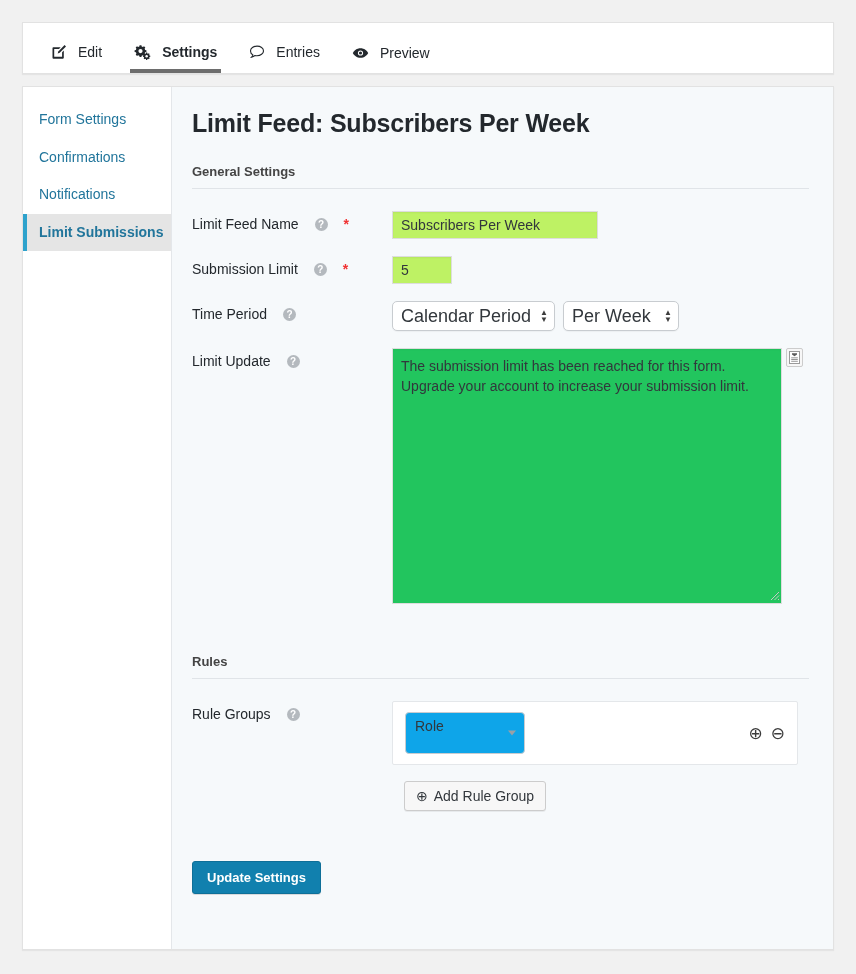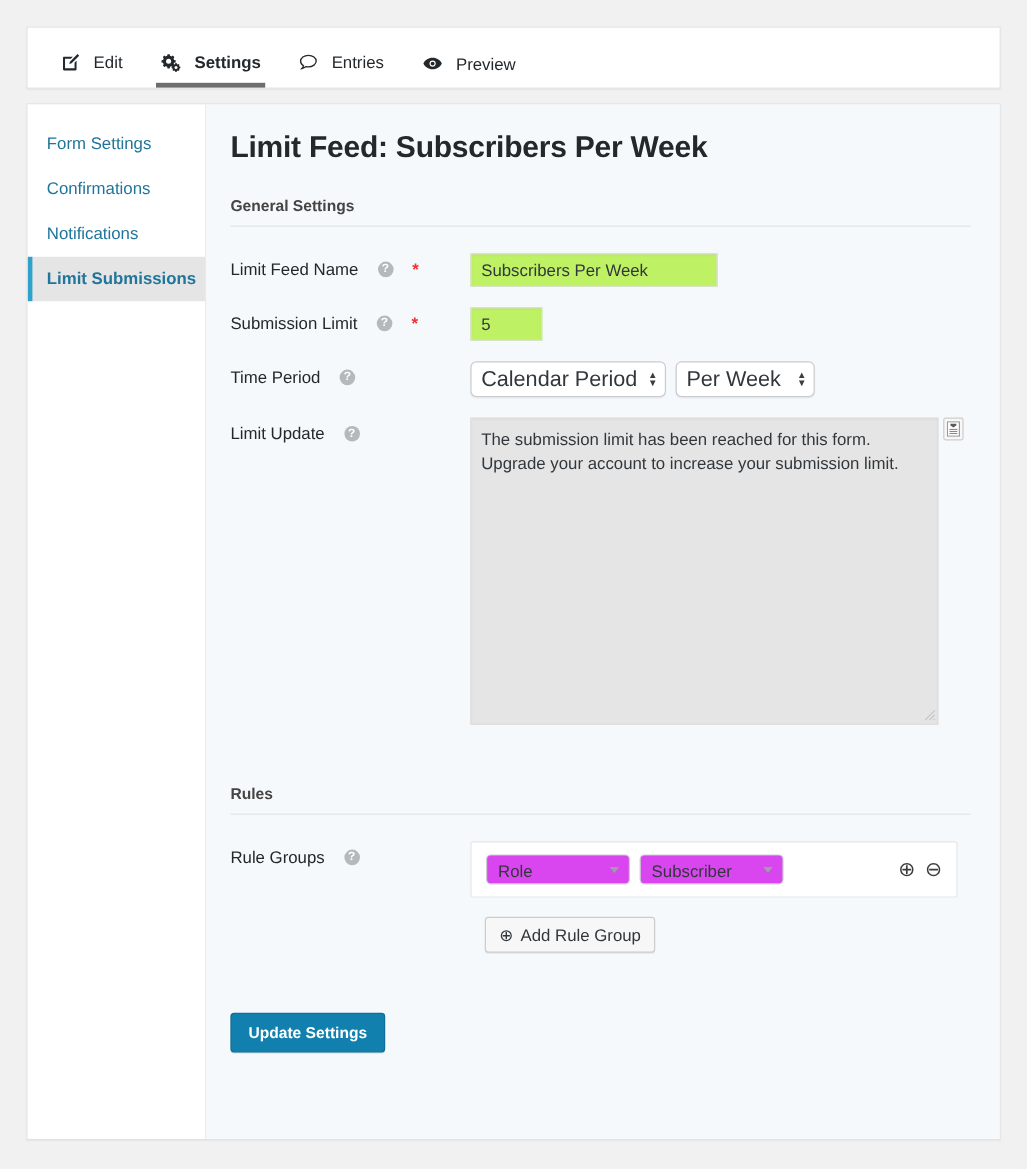--- a/index.html
+++ b/index.html
@@ -196,21 +196,21 @@
   
   .textarea-wrap { position: relative; display: flex; align-items: flex-start; }
   textarea.msg {
     width: 390px;
     height: 256px;
     font-family: "Liberation Sans", sans-serif;
     font-size: 14px;
     color: #32373c;
     line-height: 1.45;
     border: 1px solid #ddd;
-    background: #e5e5e5;
+    background: #22c55e;
     padding: 7px 8px;
     box-sizing: border-box;
     resize: none;
     outline: none;
     box-shadow: inset 0 1px 2px rgba(0,0,0,0.04);
   }
   textarea.msg::-webkit-resizer { display: none; }
   .resize-grip {
     position: absolute;
     right: 2px; bottom: 3px;
@@ -242,24 +242,24 @@
     display: flex;
     align-items: center;
     width: 406px;
     box-sizing: border-box;
   }
   .rule-select-wrap { position: relative; display: inline-block; margin-right: 8px; }
   select.rule-select {
     font-family: "Liberation Sans", sans-serif;
     font-size: 14px;
     color: #32373c;
-    background: #d946ef;
+    background: #0ea5e9;
     border: 1px solid #c8ccd0;
     border-radius: 4px;
-    padding: 5px 26px 2px 9px;
+    padding: 5px 26px 19px 9px;
     -webkit-appearance: none;
     appearance: none;
     outline: none;
     cursor: pointer;
     box-sizing: border-box;
   }
   #rule-field-select { width: 120px; }
   #rule-value-select { width: 120px; }
   .rule-select-wrap .caret {
     position: absolute;
@@ -445,24 +445,20 @@
       <div class="row-label">
         <span>Rule Groups</span>
         <span class="help-icon">?</span>
       </div>
       <div style="flex:1;">
         <div class="rule-group">
           <span class="rule-select-wrap">
             <select id="rule-field-select" class="rule-select"><option value="Role">Role</option><option value="User">User</option><option value="IP Address">IP Address</option></select>
             <span class="caret"></span>
           </span>
-          <span class="rule-select-wrap">
-            <select id="rule-value-select" class="rule-select"><option value="Subscriber">Subscriber</option><option value="Contributor">Contributor</option><option value="Author">Author</option><option value="Editor">Editor</option><option value="Administrator">Administrator</option></select>
-            <span class="caret"></span>
-          </span>
           <span class="rule-actions">
             <span>⊕</span>
             <span>⊖</span>
           </span>
         </div>
 
         <div class="add-rule-btn">
           <span>⊕</span>
           <span>Add Rule Group</span>
         </div>

